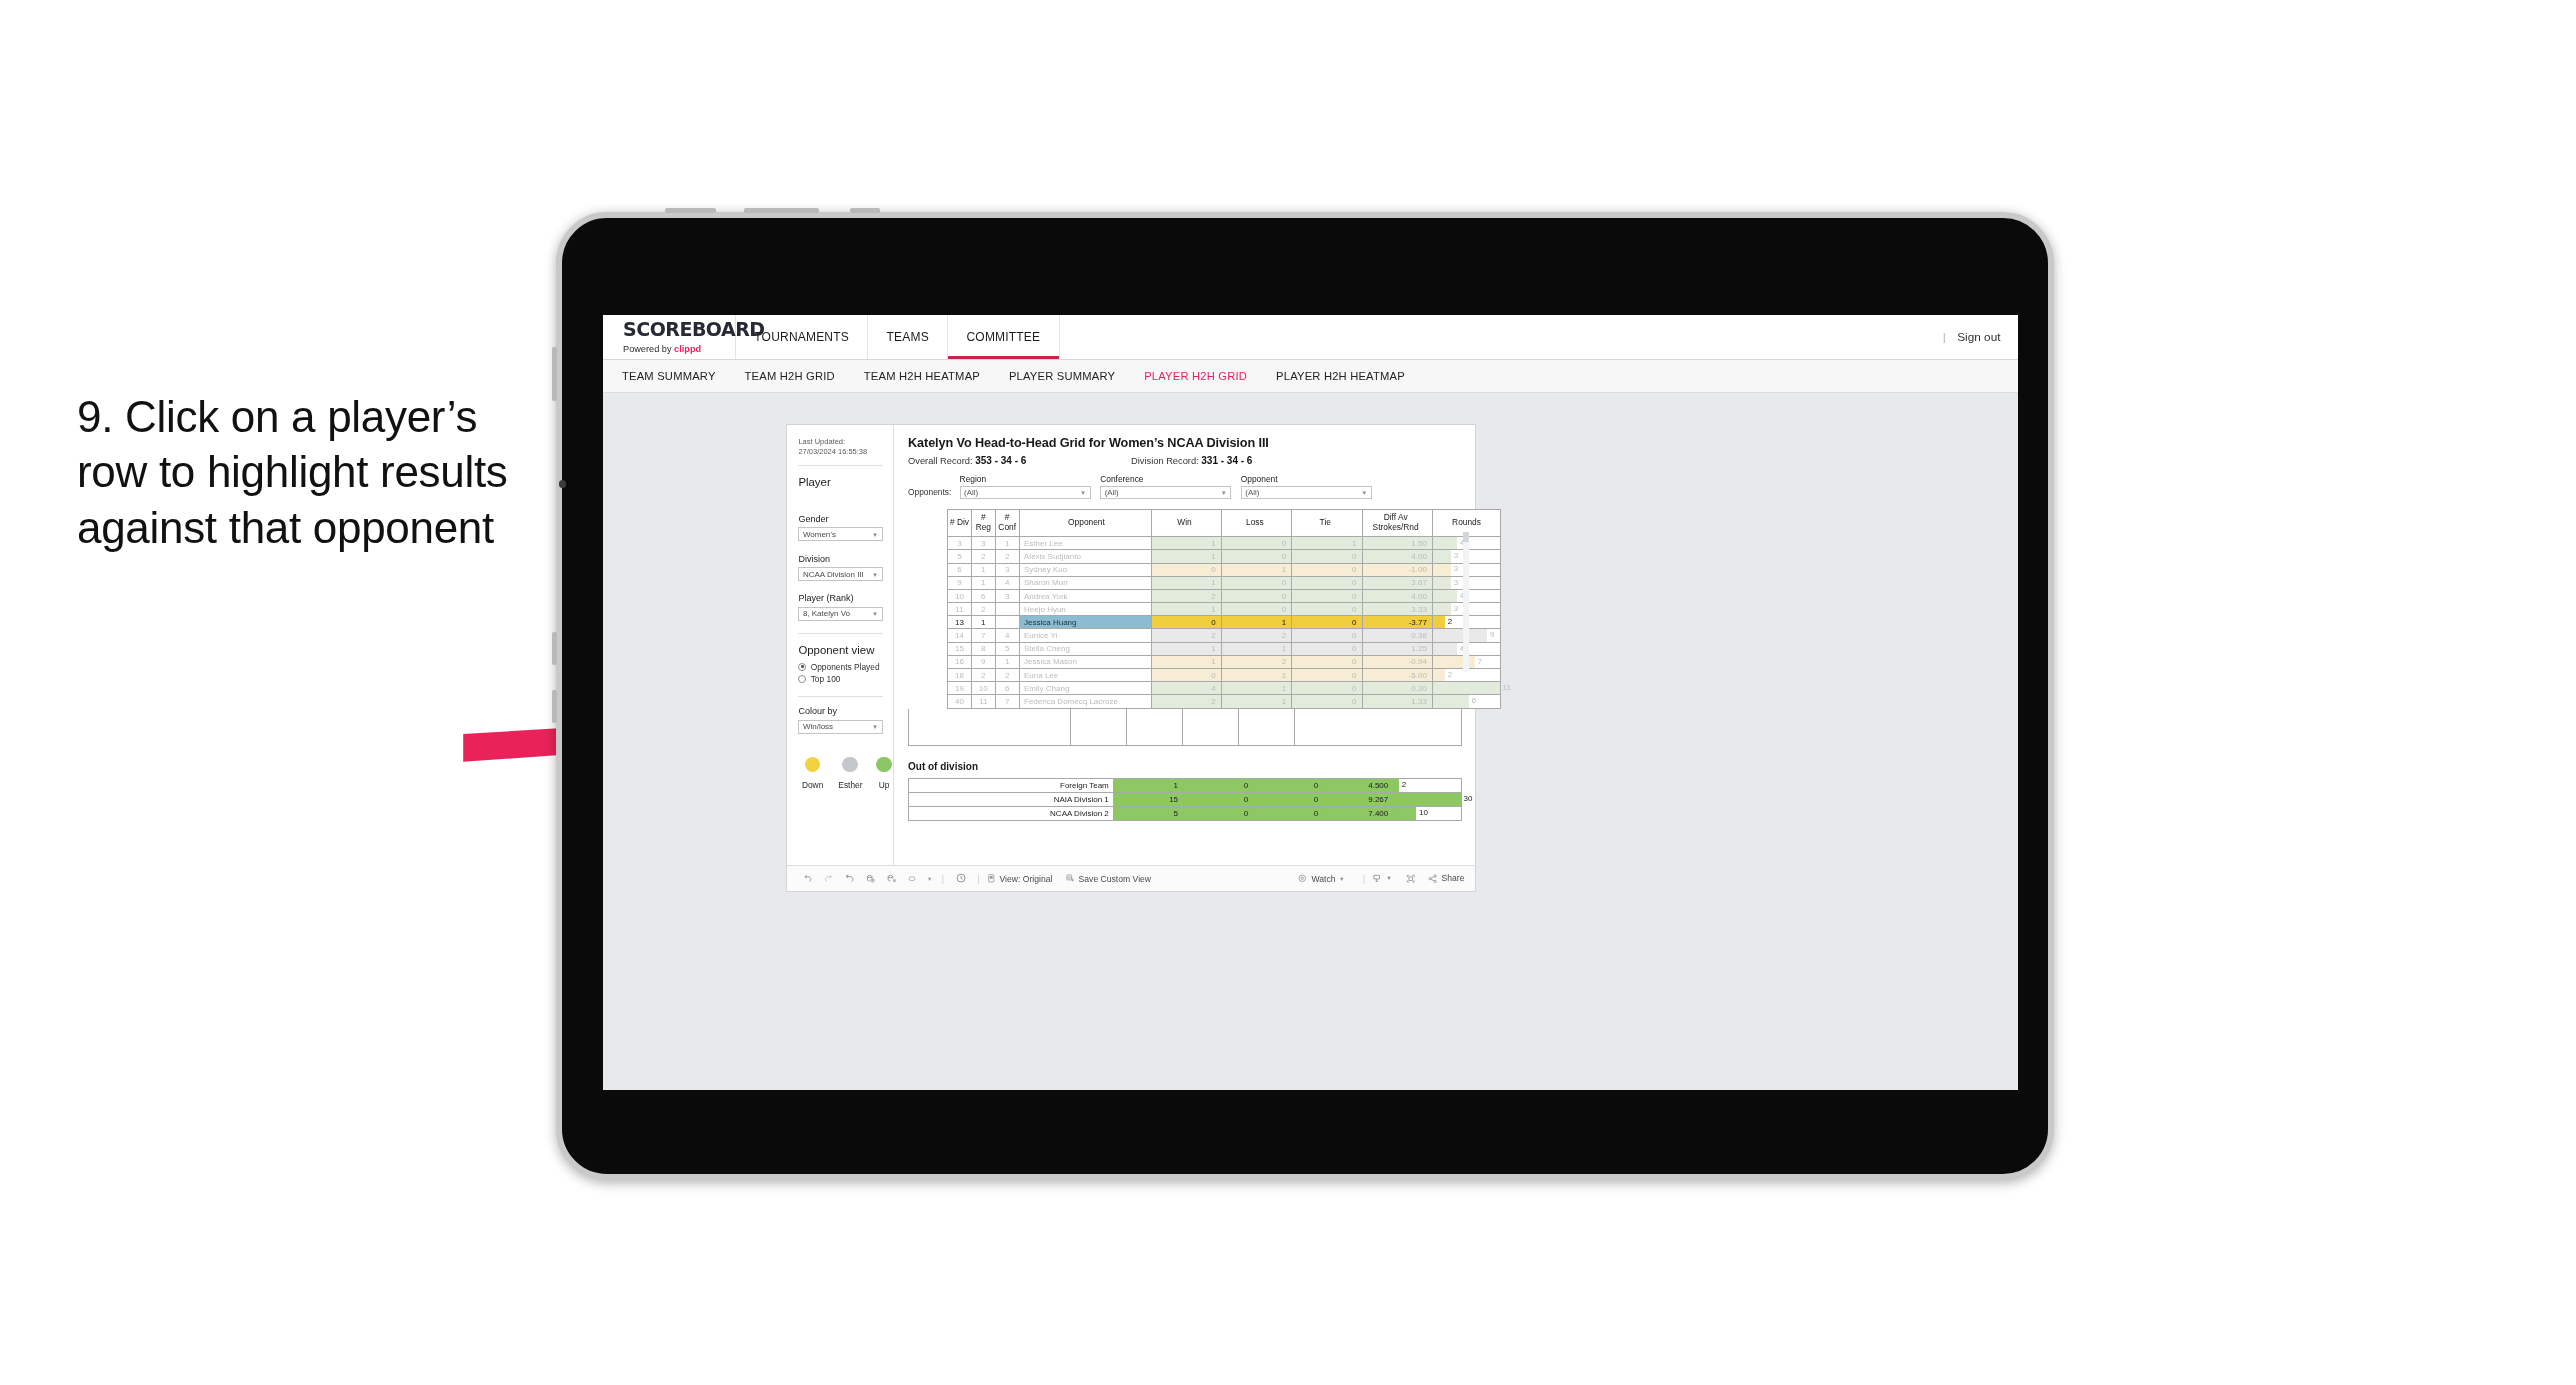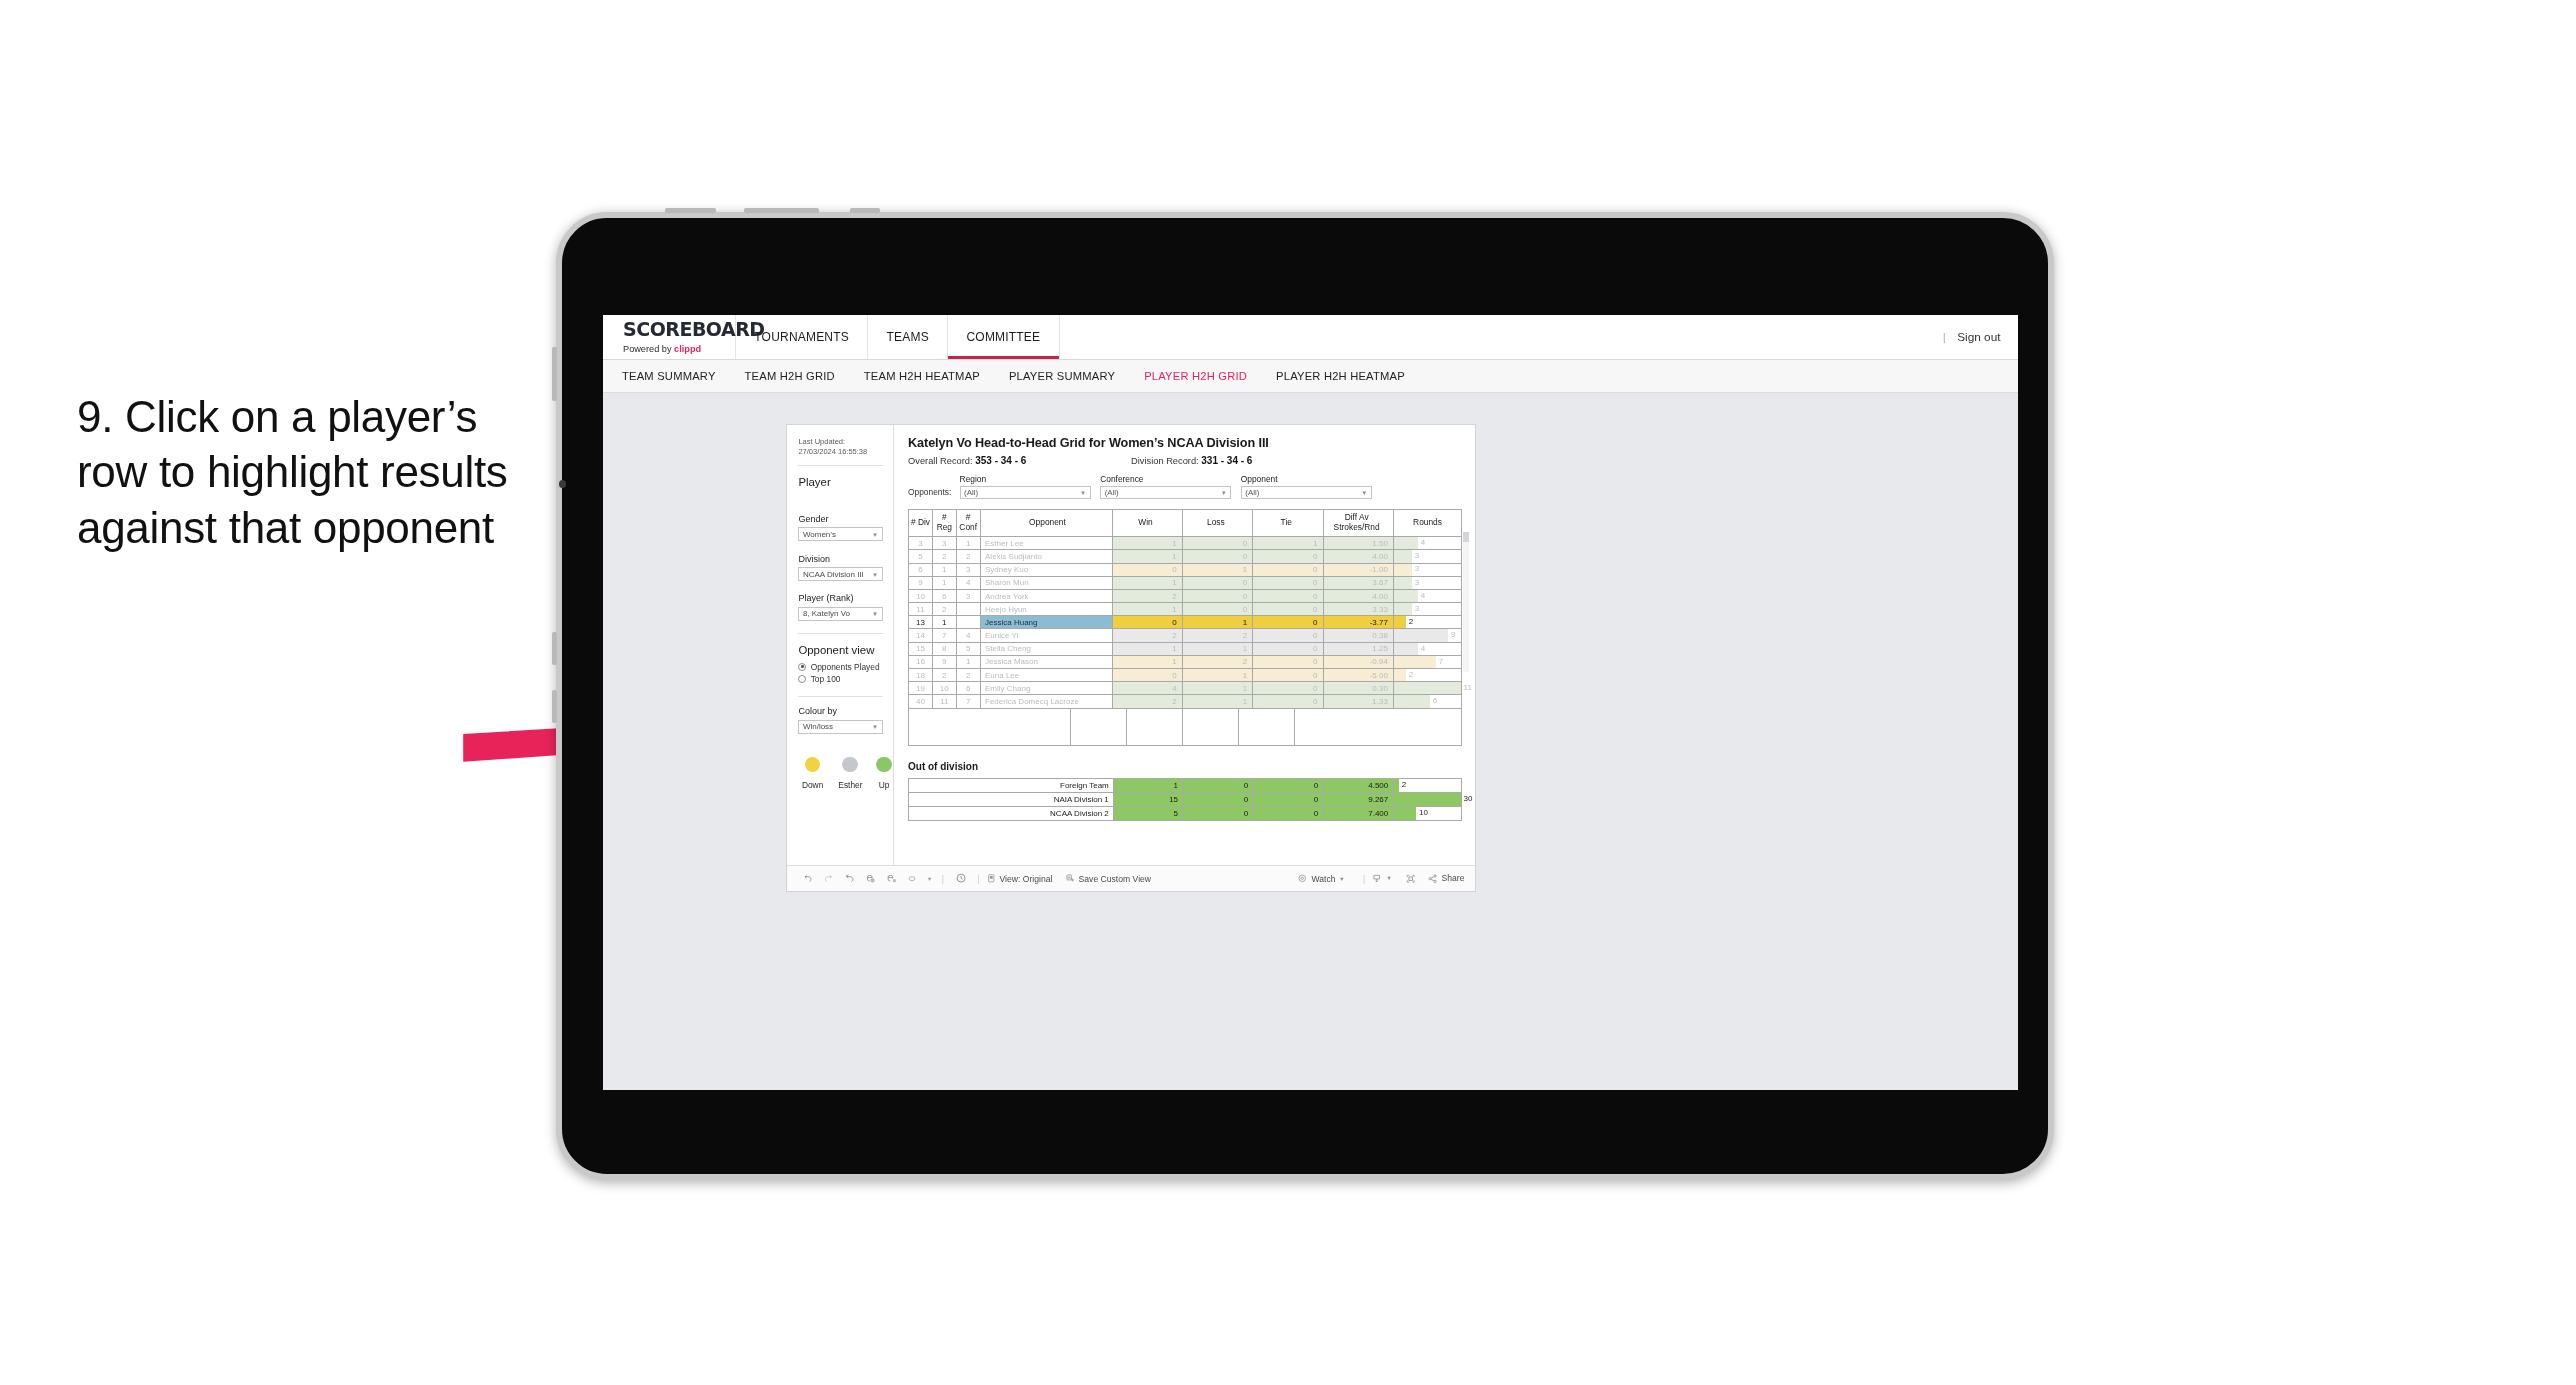--- a/index.html
+++ b/index.html
@@ -164,21 +164,21 @@
   .filter-col { width: 131px; }
   .filter-lbl { font-size: 8.4px; color: #1a1a1a; margin-bottom: 2.6px; }
   .filter-select {
     height: 13px; border: 0.9px solid #c4c4c4; background: #fff;
     display: flex; align-items: center; justify-content: space-between;
     padding: 0 3.5px; font-size: 7.9px; color: #555; cursor: pointer;
   }
 
   
   #grid-wrap { margin-top: 9.6px; position: relative; }
-  table.grid { border-collapse: collapse; width: 100%; table-layout: fixed; font-size: 8px; }
+  table.grid { border-collapse: collapse; width: 100%; table-layout: fixed; font-size: 8px; margin-left: 39px; }
   table.grid th {
     border: 0.9px solid #a9a9a9; font-weight: normal; color: #1a1a1a;
     font-size: 8.4px; padding: 3.5px 1.7px; vertical-align: middle; line-height: 1.15;
     background: #fff;
   }
   table.grid td {
     border-left: 0.9px solid #a9a9a9; border-right: 0.9px solid #a9a9a9;
     border-bottom: 0.9px solid #a9a9a9;
     padding: 0.9px 2.6px; height: 12.2px; color: #1a1a1a; background: #fff;
   }

